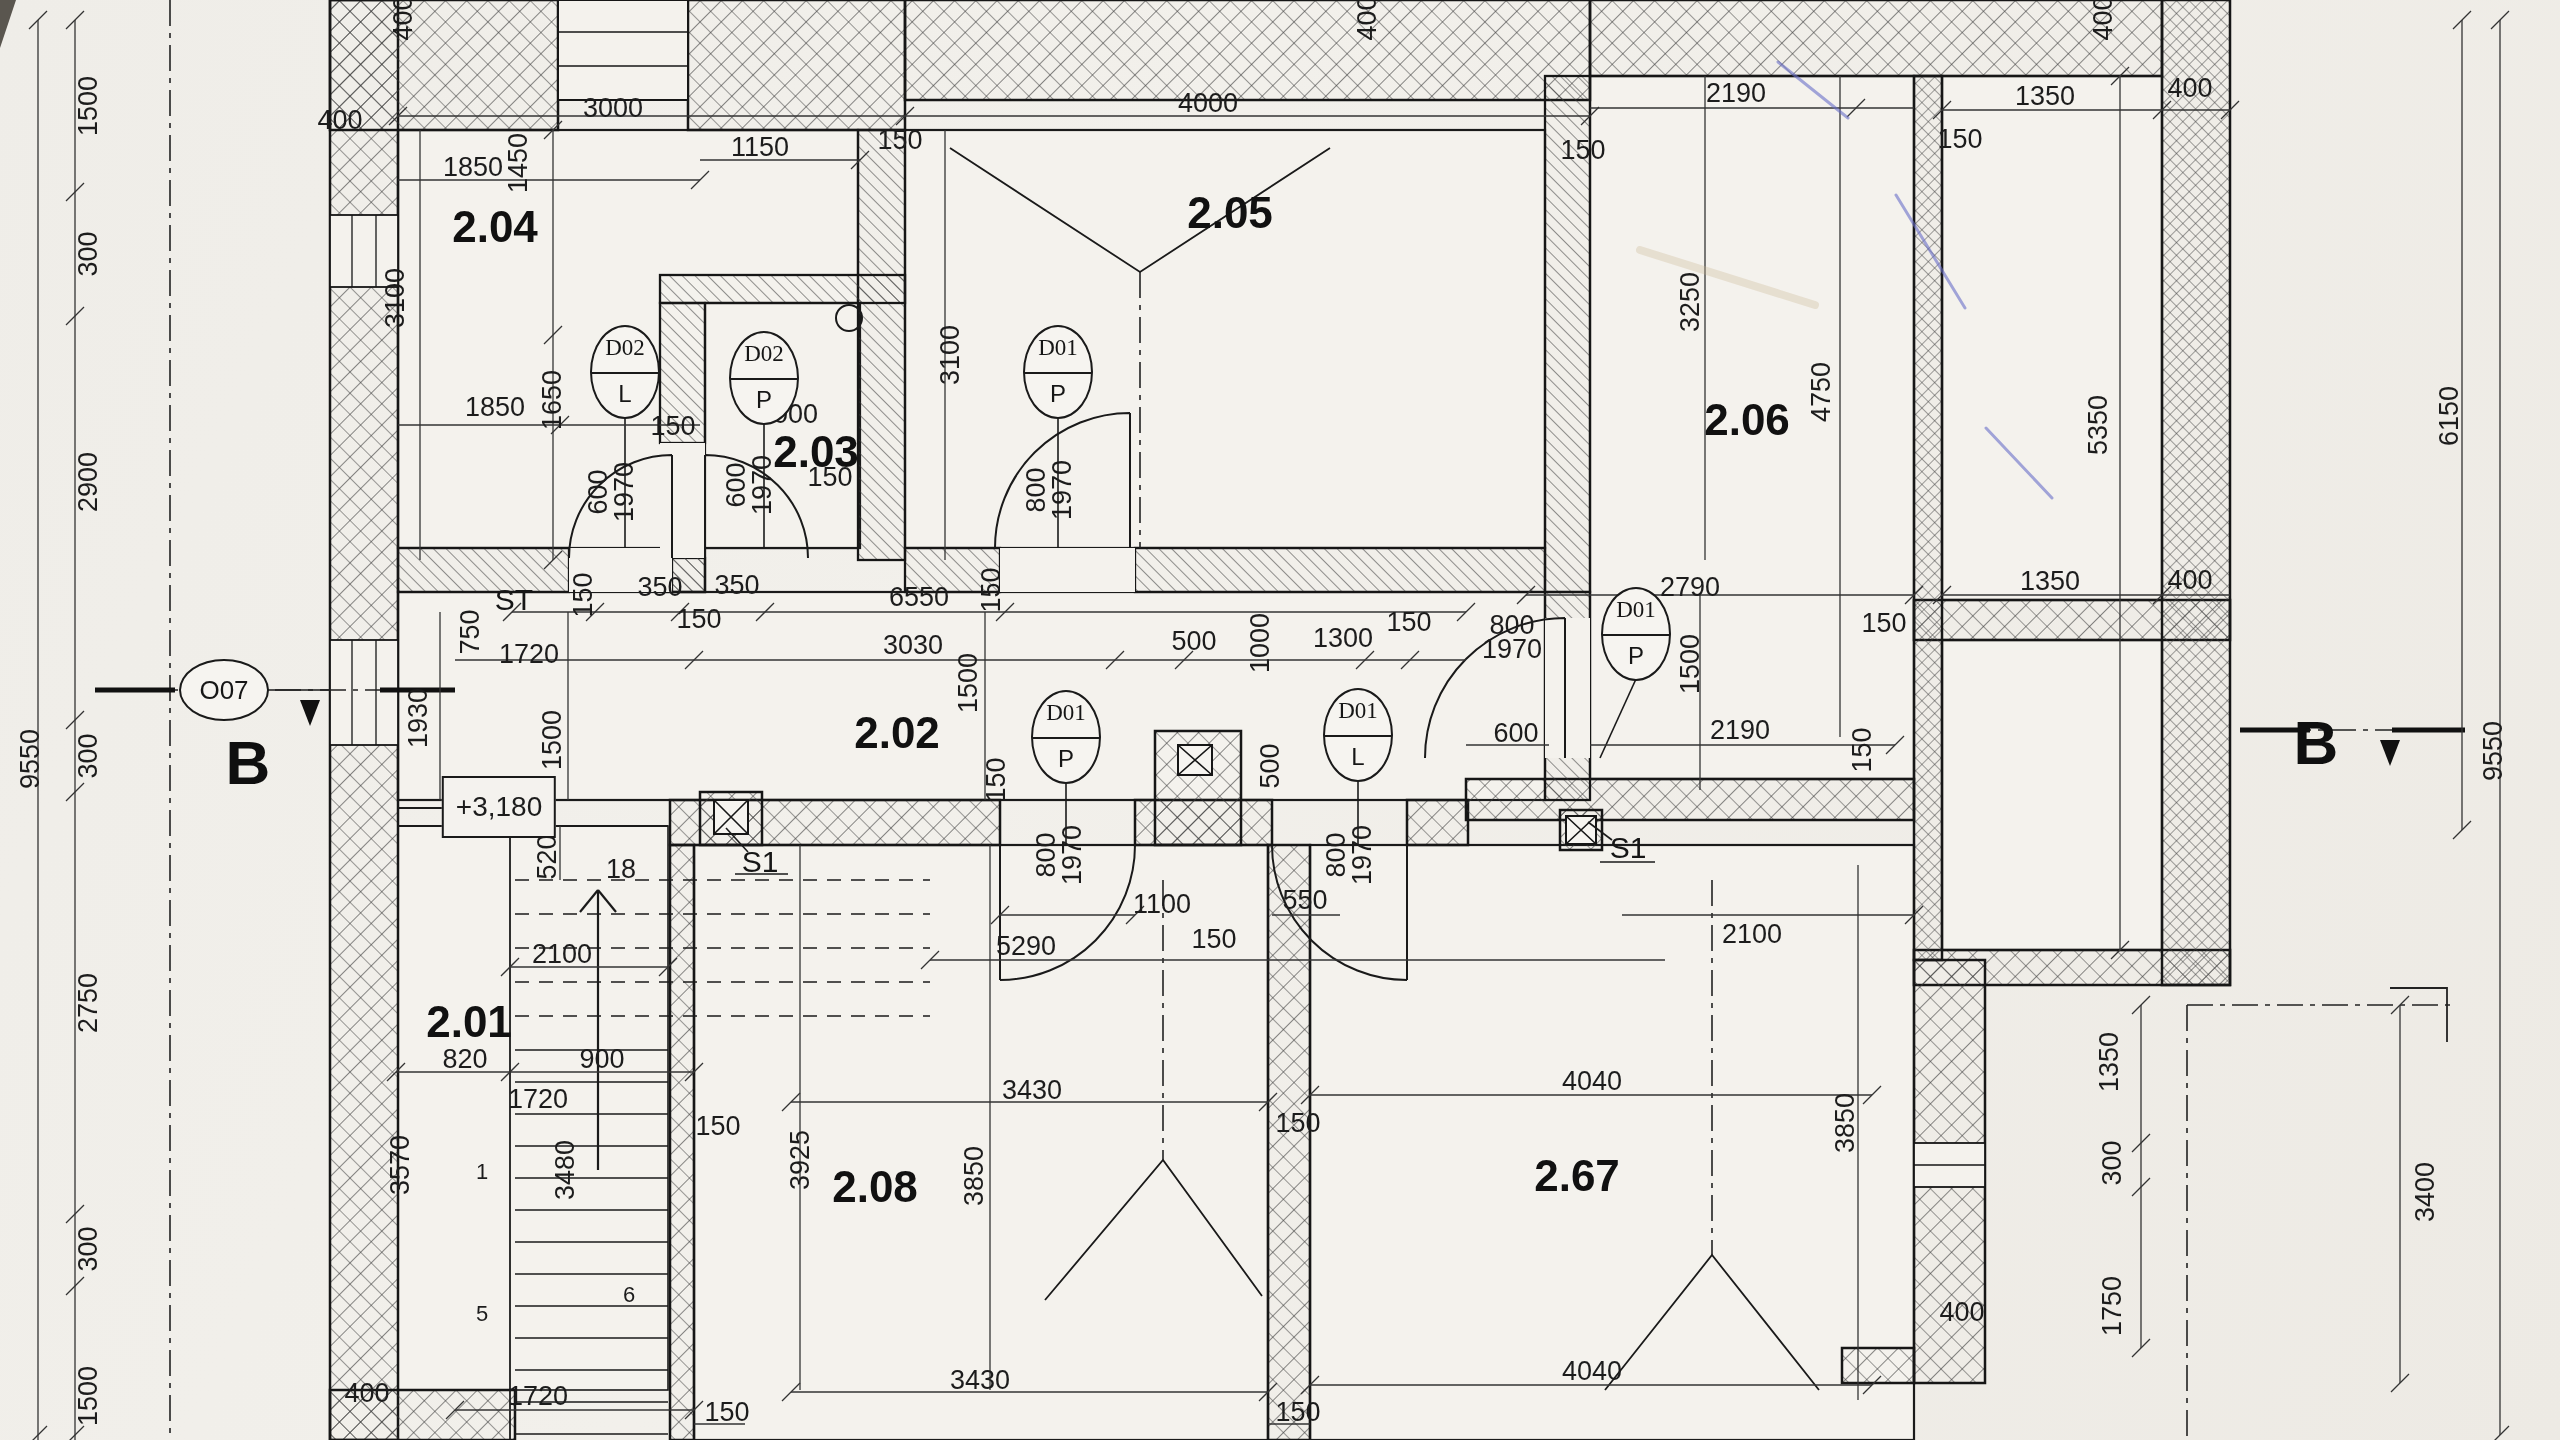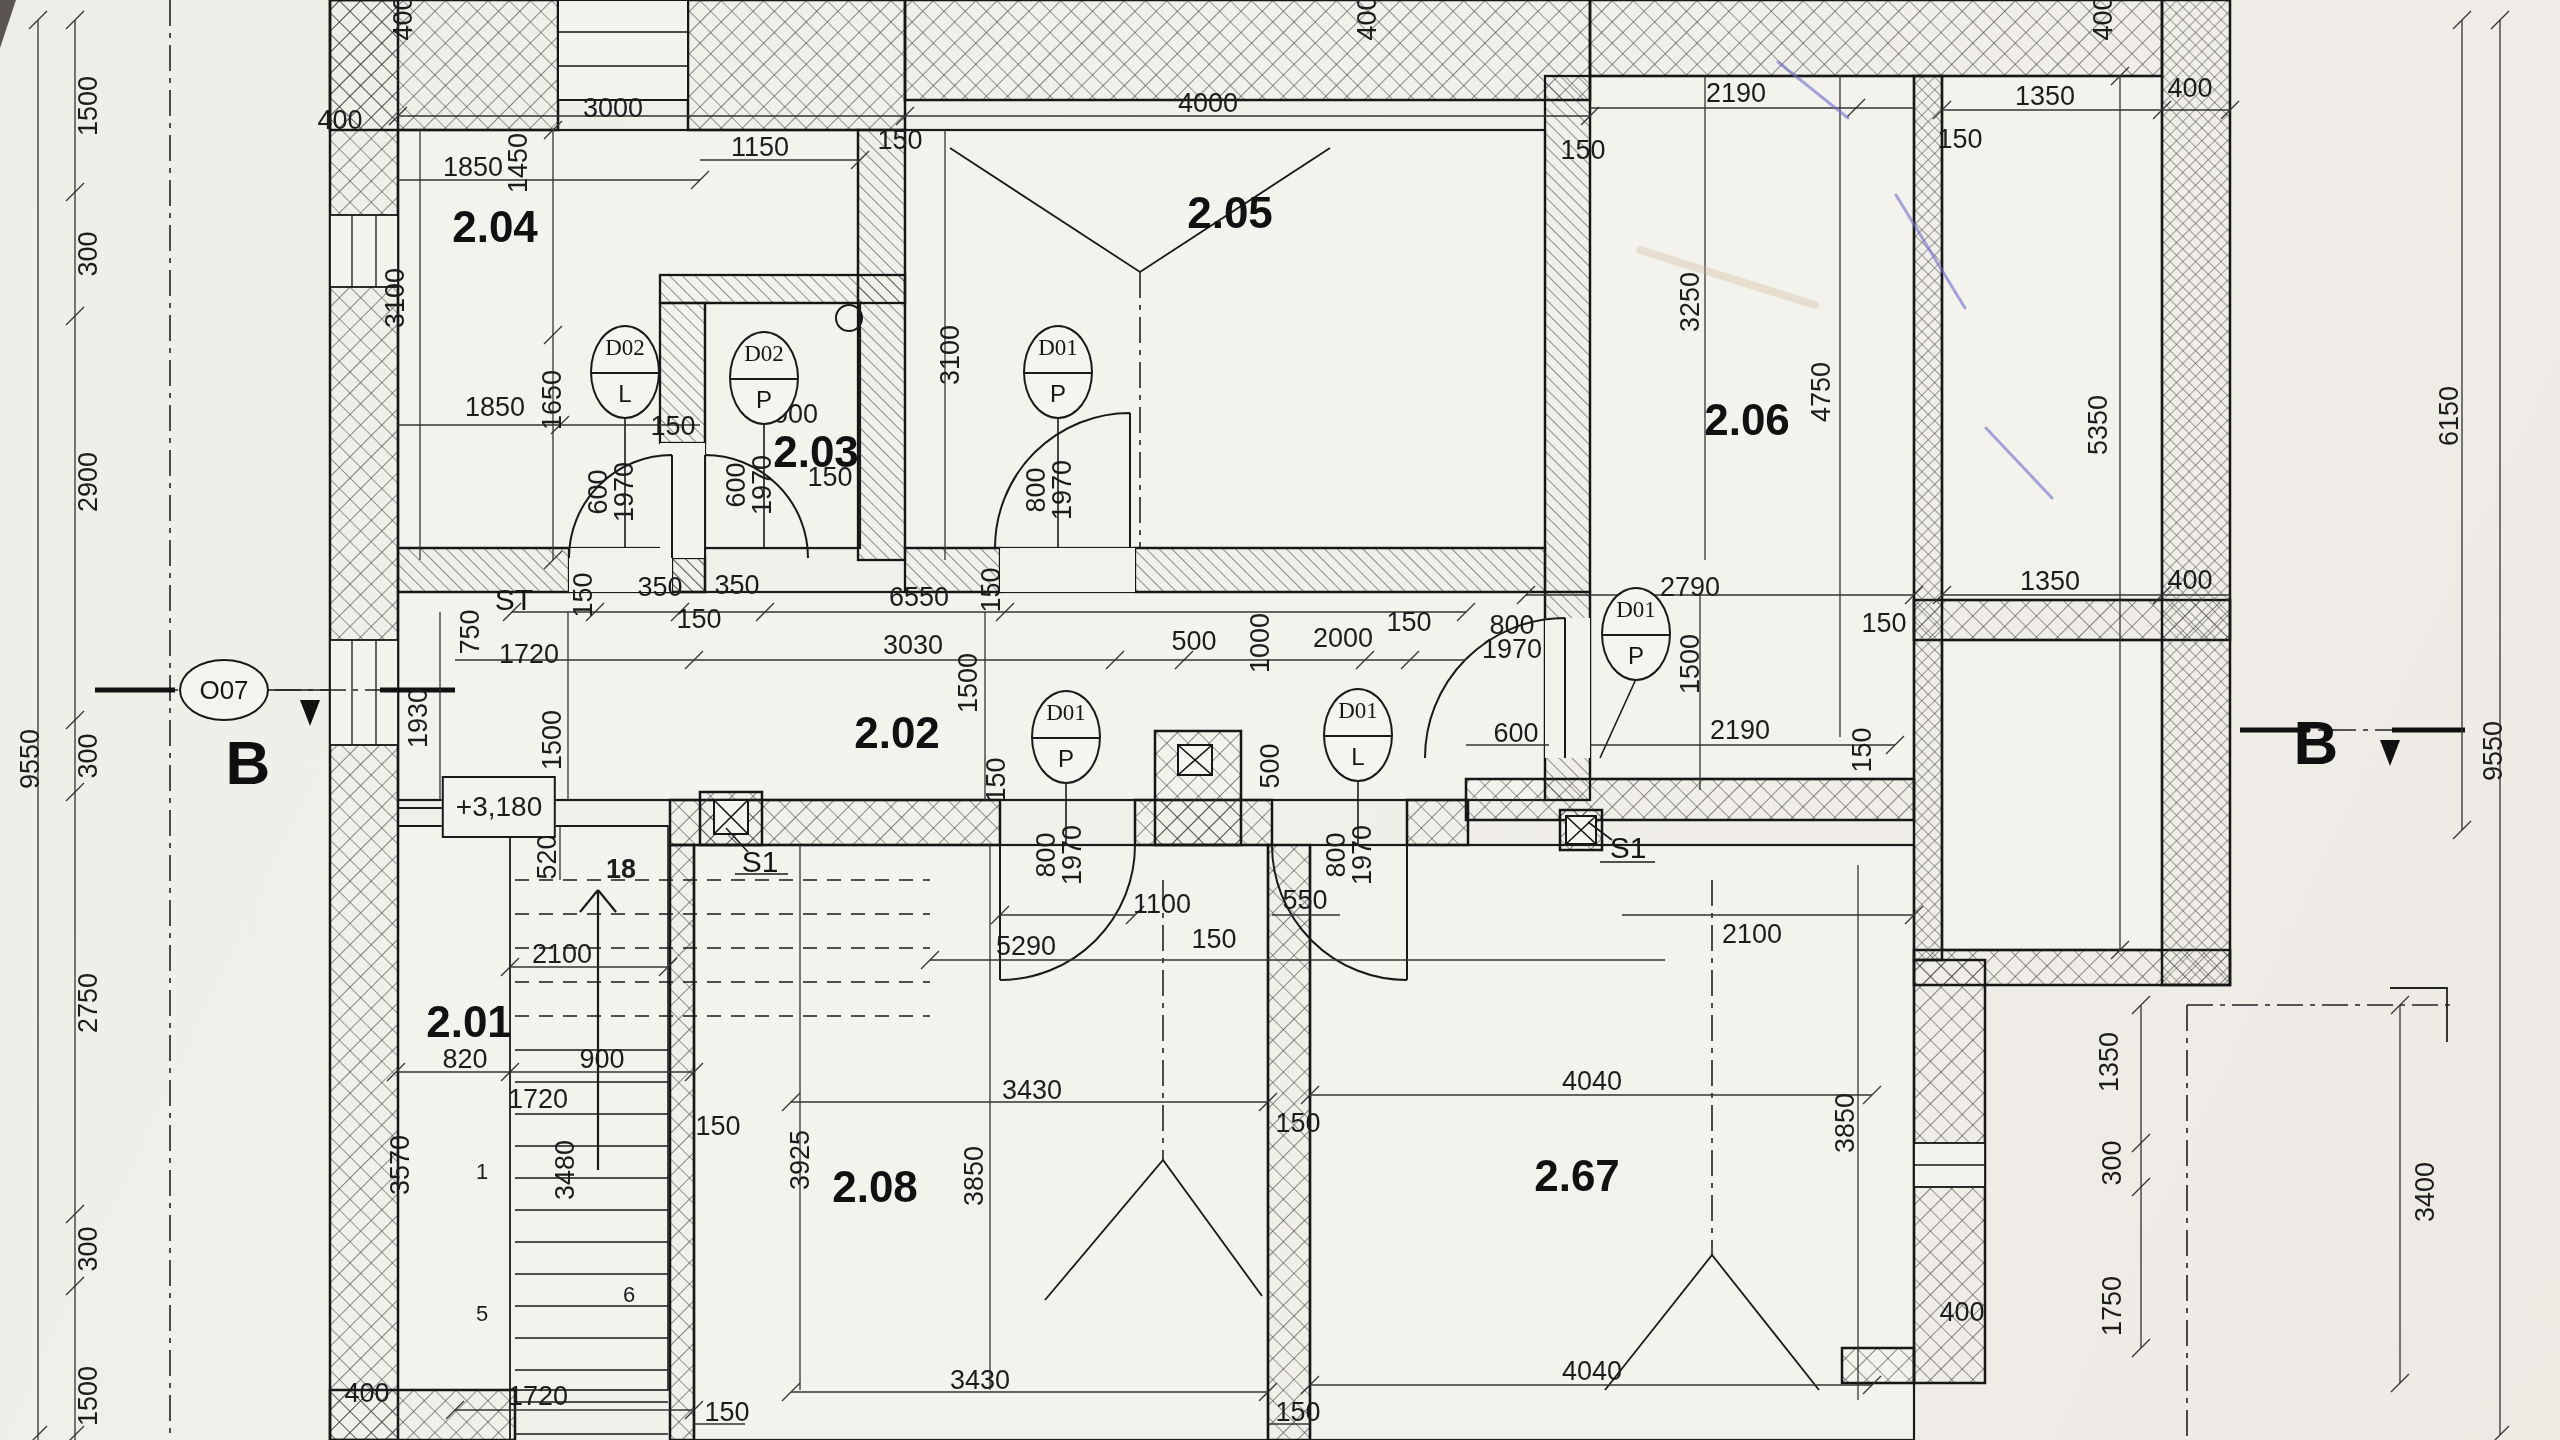--- a/index.html
+++ b/index.html
@@ -391,42 +391,42 @@
       <div class="ann dim-lbl" style="left: 737px; top: 585px;">350</div>
       <div class="ann dim-lbl" style="left: 919px; top: 597px;">6550</div>
       <div class="ann dim-lbl v" style="left: 991px; top: 590px;">150</div>
       <div class="ann dim-lbl" style="left: 699px; top: 619px;">150</div>
       <div class="ann dim-lbl v" style="left: 470px; top: 632px;">750</div>
       <div class="ann dim-lbl" style="left: 529px; top: 654px;">1720</div>
       <div class="ann dim-lbl" style="left: 913px; top: 645px;">3030</div>
       <div class="ann dim-lbl v" style="left: 968px; top: 683px;">1500</div>
       <div class="ann dim-lbl" style="left: 1194px; top: 641px;">500</div>
       <div class="ann dim-lbl v" style="left: 1260px; top: 643px;">1000</div>
-      <div class="ann dim-lbl" style="left: 1343px; top: 638px;">2000</div>
+      <div class="ann dim-lbl" style="left: 1343px; top: 638px;">1300</div>
       <div class="ann dim-lbl" style="left: 1409px; top: 622px;">150</div>
       <div class="ann dim-lbl v" style="left: 418px; top: 718px;">1930</div>
       <div class="ann dim-lbl v" style="left: 552px; top: 740px;">1500</div>
       <div class="ann dim-lbl v" style="left: 1270px; top: 766px;">500</div>
       <div class="ann dim-lbl v" style="left: 996px; top: 780px;">150</div>
       <div class="ann dim-lbl v" style="left: 1046px; top: 855px;">800</div>
       <div class="ann dim-lbl v" style="left: 1072px; top: 855px;">1970</div>
       <div class="ann dim-lbl v" style="left: 1336px; top: 855px;">800</div>
       <div class="ann dim-lbl v" style="left: 1362px; top: 855px;">1970</div>
       <div class="ann dim-lbl" style="left: 1516px; top: 733px;">600</div>
       <div class="ann dim-lbl" style="left: 1740px; top: 730px;">2190</div>
       <div class="ann dim-lbl v" style="left: 1862px; top: 750px;">150</div>
       <div class="ann dim-lbl" style="left: 1690px; top: 587px;">2790</div>
       <div class="ann dim-lbl" style="left: 1884px; top: 623px;">150</div>
       <div class="ann dim-lbl" style="left: 1512px; top: 625px;">800</div>
       <div class="ann dim-lbl" style="left: 1512px; top: 649px;">1970</div>
       <div class="ann dim-lbl v" style="left: 1690px; top: 664px;">1500</div>
       <div class="ann dim-lbl" style="left: 2050px; top: 581px;">1350</div>
       <div class="ann dim-lbl" style="left: 2190px; top: 580px;">400</div>
       <div class="ann dim-lbl v" style="left: 547px; top: 857px;">520</div>
-      <div class="ann dim-lbl" style="left: 621px; top: 869px; font-weight: bold;">18</div>
+      <div class="ann dim-lbl" style="left: 621px; top: 869px;">18</div>
       <div class="ann dim-lbl" style="left: 562px; top: 954px;">2100</div>
       <div class="ann dim-lbl" style="left: 465px; top: 1059px;">820</div>
       <div class="ann dim-lbl" style="left: 602px; top: 1059px;">900</div>
       <div class="ann dim-lbl" style="left: 538px; top: 1099px;">1720</div>
       <div class="ann dim-lbl v" style="left: 400px; top: 1165px;">3570</div>
       <div class="ann dim-lbl v" style="left: 565px; top: 1170px;">3480</div>
       <div class="ann dim-lbl" style="left: 718px; top: 1126px;">150</div>
       <div class="ann dim-lbl" style="left: 1162px; top: 904px;">1100</div>
       <div class="ann dim-lbl" style="left: 1305px; top: 900px;">550</div>
       <div class="ann dim-lbl" style="left: 1026px; top: 946px;">5290</div>

